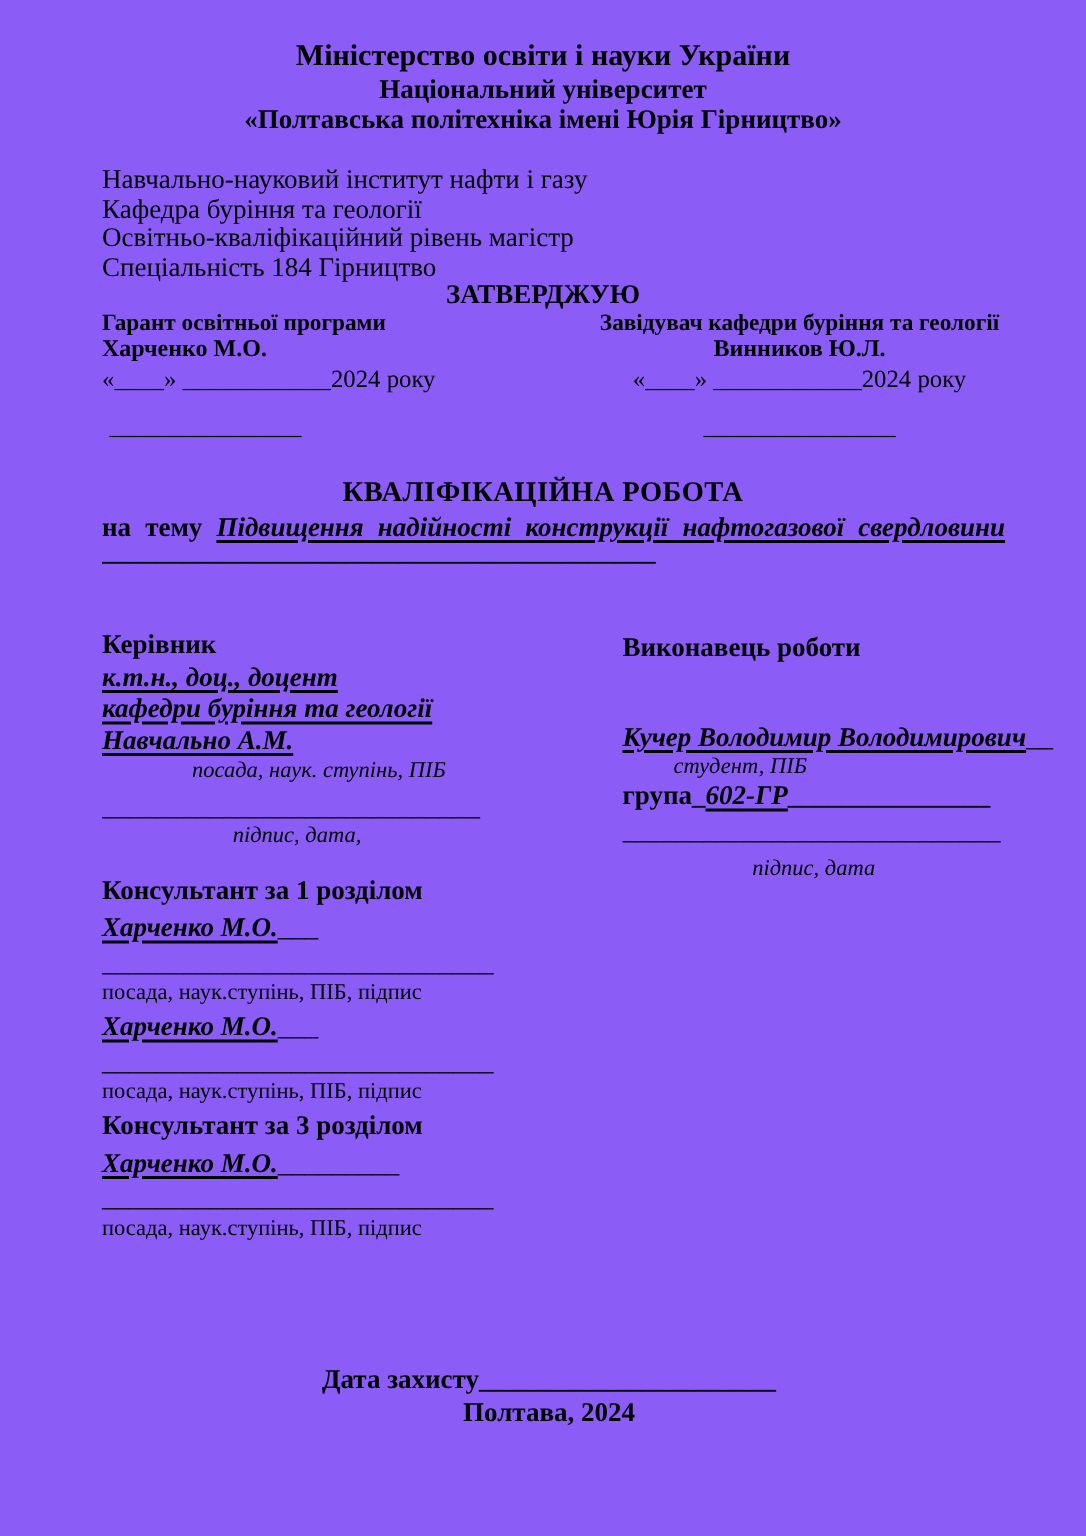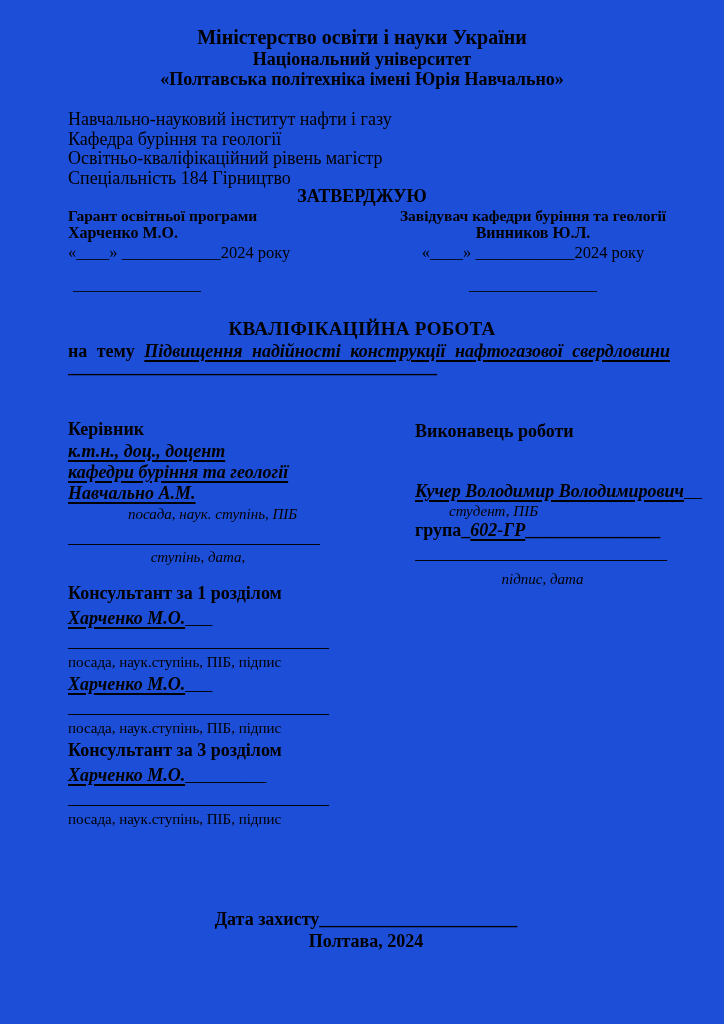--- a/index.html
+++ b/index.html
@@ -4,21 +4,21 @@
 <style>
   * { margin:0; padding:0; box-sizing:border-box; }
   html,body { background:#ffffff; }
   body {
     width:724px; height:1024px;
     font-family:"Liberation Serif","DejaVu Serif",serif;
     color:#000;
     position:relative;
     overflow:hidden;
   }
-  .page { position:relative; width:724px; height:1024px; background:#1d4ed8; }
+  .page { position:relative; width:724px; height:1024px; background:#8b5cf6; }
 
   .b  { font-weight:bold; }
   .biu{ font-weight:bold; font-style:italic; text-decoration:underline; text-decoration-thickness:1.5px; text-underline-offset:3px; }
 
   
   .header { position:absolute; top:26px; left:0; right:0; text-align:center; font-weight:bold; }
   .header .h1 { font-size:20px; line-height:23px; }
   .header .h2 { font-size:18px; line-height:20px; }
   .header .h3 { font-size:18px; line-height:21px; }
 
@@ -76,21 +76,21 @@
   .footer .dz { white-space:nowrap; }
 </style>
 </head>
 <body>
 
 <div class="page">
 
   <div class="header">
     <div class="h1">Міністерство освіти і науки України</div>
     <div class="h2">Національний університет</div>
-    <div class="h3">«Полтавська політехніка імені Юрія Навчально»</div>
+    <div class="h3">«Полтавська політехніка імені Юрія Гірництво»</div>
   </div>
 
   <div class="institute">
     <div>Навчально-науковий інститут нафти і газу</div>
     <div>Кафедра буріння та геології</div>
     <div>Освітньо-кваліфікаційний рівень магістр</div>
     <div>Спеціальність 184 Гірництво</div>
   </div>
 
   <div class="approve-title">ЗАТВЕРДЖУЮ</div>
@@ -117,21 +117,21 @@
 
   <div class="main-cols">
 
     <div class="col-left">
       <div class="lbl18">Керівник</div>
       <div class="uline"><span class="biu">к.т.н., доц., доцент</span></div>
       <div class="uline"><span class="biu">кафедри буріння та геології</span></div>
       <div class="uline"><span class="biu">Навчально А.М.</span></div>
       <div class="cap sup-caption">посада, наук. ступінь, ПІБ</div>
       <div class="sigline sup-sig">____________________________</div>
-      <div class="cap sup-sig-cap">ступінь, дата,</div>
+      <div class="cap sup-sig-cap">підпис, дата,</div>
 
       <div class="consultants">
 
         <div>
           <div class="cons-label">Консультант за 1 розділом</div>
           <div class="cons-name"><span class="biu">Харченко М.О.</span><span>___</span></div>
           <div class="cons-sig">_____________________________</div>
           <div class="cons-cap">посада, наук.ступінь, ПІБ, підпис</div>
         </div>
 

